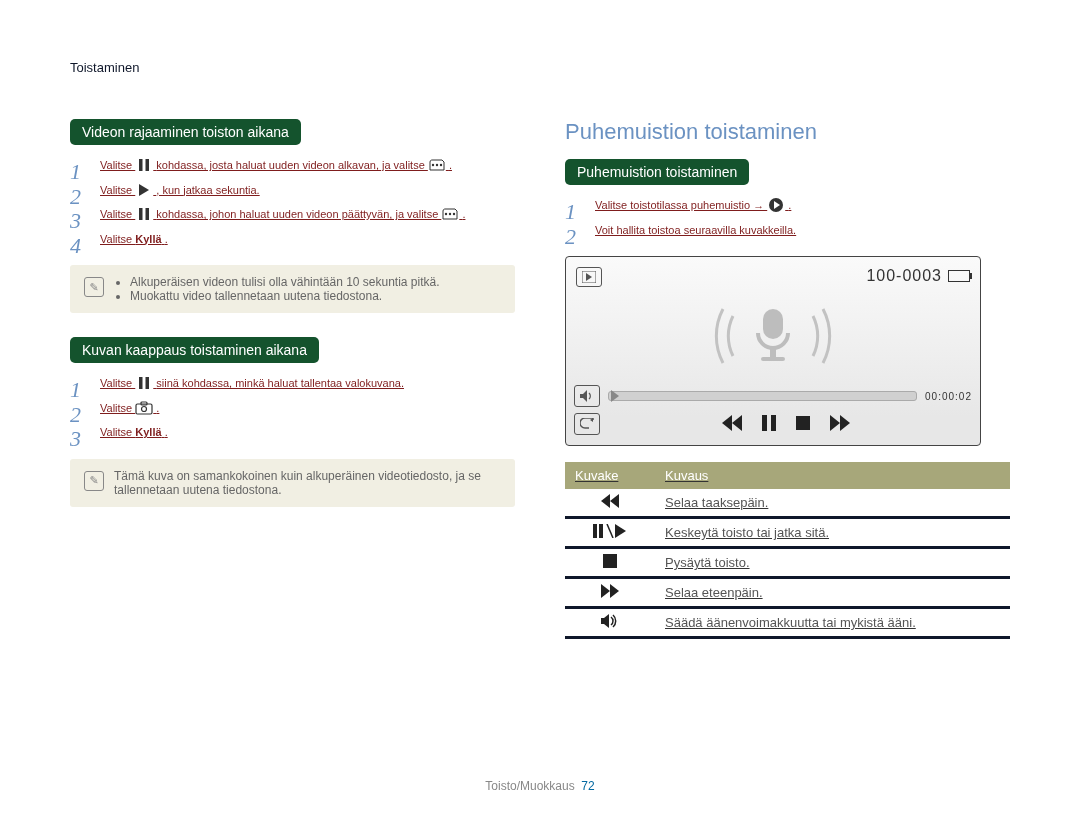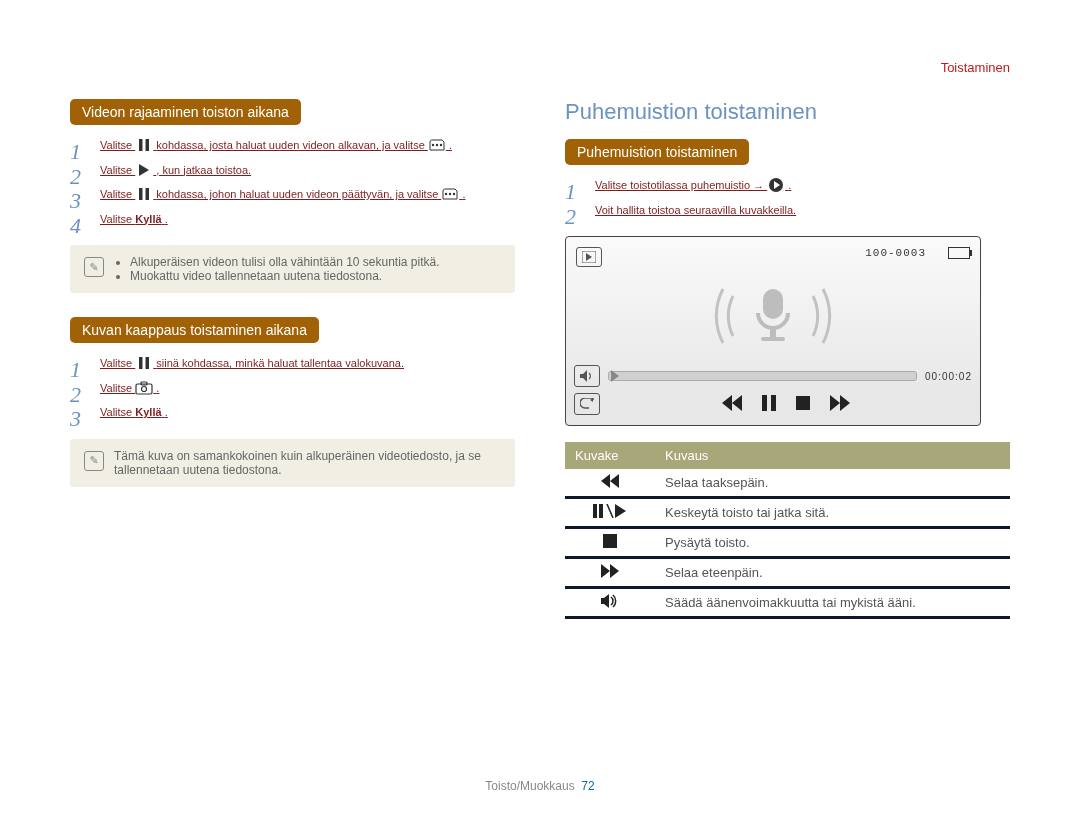--- a/index.html
+++ b/index.html
@@ -11,35 +11,34 @@
     font-size: 14px;
   }
   .page {
     width: 1080px;
     height: 815px;
     position: relative;
     box-sizing: border-box;
     padding: 60px 70px 30px 70px;
   }
   .breadcrumb {
-    color: #b91c1c;
+    color: #0f172a;
     font-size: 13px;
-    margin-bottom: 24px;
-    text-align: right;
+    margin-bottom: 44px;
   }
   .columns {
     display: flex;
     gap: 50px;
   }
   .col {
     flex: 1;
   }
   .pill {
     display: inline-block;
-    background: #a16207;
+    background: #14532d;
     color: #fff;
     border-radius: 5px;
     padding: 5px 12px;
     font-size: 14px;
     margin-bottom: 12px;
   }
   .section-title {
     color: #6b92c2;
     font-size: 22px;
     margin-bottom: 14px;
@@ -132,23 +131,23 @@
     width: 24px; height: 18px;
     border: 1px solid #555; border-radius: 3px;
     display:flex;align-items:center;justify-content:center;
     color:#555;
   }
   .player-top-right {
     position: absolute;
     right: 10px; top: 10px;
     display: flex;
     align-items: center;
-    gap: 22px;
-    font-family: Liberation Mono, monospace;
-    font-size: 11px;
+    gap: 6px;
+    font-family: Liberation Sans, sans-serif;
+    font-size: 16px;
     color: #333;
     letter-spacing: 1px;
   }
   .batt {
     width: 20px; height: 10px;
     border: 1px solid #333;
     position: relative;
   }
   .batt::after {
     content: "";
@@ -199,20 +198,21 @@
   .ctrl-center {
     flex:1; display:flex; gap:18px; justify-content:center;
     color:#2a2a2a;
   }
 
   
   table.icons {
     width: 100%;
     border-collapse: collapse;
     font-size: 13px;
+    text-decoration: underline;
   }
   table.icons thead th {
     background: #a7a77a;
     color: #fff;
     font-weight: normal;
     text-align: left;
     padding: 6px 10px;
   }
   table.icons tbody td {
     padding: 5px 10px;
@@ -265,21 +265,21 @@
           </span>
           <span>.</span>
         </li>
         <li>
           <span>Valitse </span>
           <span class="inline-icon">
             <svg width="12" height="12" viewBox="0 0 12 12">
                 <polygon points="1,0 11,6 1,12" fill="#333"></polygon>
               </svg>
           </span>
-          <span>, kun jatkaa toistoa.</span>
+          <span>, kun jatkaa sekuntia.</span>
         </li>
         <li>
           <span>Valitse </span>
           <span class="inline-icon">
             <svg width="12" height="12" viewBox="0 0 12 12">
                 <rect x="1" y="0" width="3.5" height="12" fill="#333"></rect>
                 <rect x="7.5" y="0" width="3.5" height="12" fill="#333"></rect>
               </svg>
           </span>
           <span> kohdassa, johon haluat uuden videon päättyvän, ja valitse </span>

